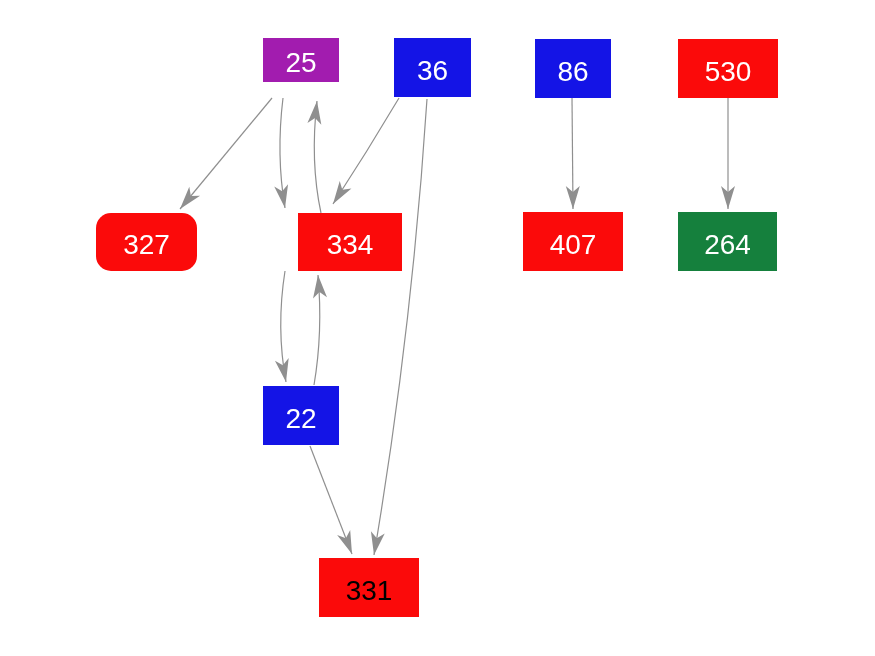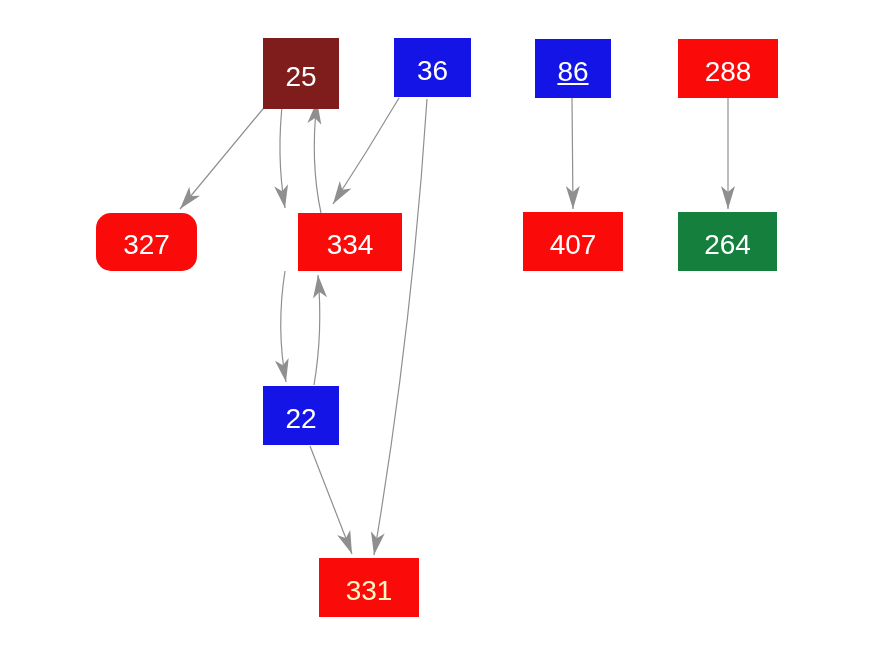--- a/index.html
+++ b/index.html
@@ -55,24 +55,24 @@
         <path class="edge" d="M399,98 Q367,152 333,204" stroke="#8f8f8f" marker-end="url(#arrowhead)"></path>
         <path class="edge" d="M427,99 Q412,330 374,555" stroke="#8f8f8f" marker-end="url(#arrowhead)"></path>
         <path class="edge" d="M572,98 L573,209" stroke="#8f8f8f" marker-end="url(#arrowhead)"></path>
         <path class="edge" d="M728,98 L728,209" stroke="#8f8f8f" marker-end="url(#arrowhead)"></path>
         <path class="edge" d="M285,271 Q276,328 286,382" stroke="#8f8f8f" marker-end="url(#arrowhead)"></path>
         <path class="edge" d="M314,385 Q323,332 318,275" stroke="#8f8f8f" marker-end="url(#arrowhead)"></path>
         <path class="edge" d="M310,446 L352,554" stroke="#8f8f8f" marker-end="url(#arrowhead)"></path>
       </g>
   </svg>
   <div>
-      <div class="node" style="left: 263px; top: 38px; width: 76px; height: 71px; background: #7f1d1d; color: rgb(255, 255, 255);">25</div>
+      <div class="node" style="left: 263px; top: 38px; width: 76px; height: 44px; background: #a21caf; color: rgb(255, 255, 255);">25</div>
       <div class="node" style="left: 394px; top: 38px; width: 77px; height: 59px; background: rgb(20, 20, 230); color: rgb(255, 255, 255);">36</div>
-      <div class="node" style="left: 535px; top: 39px; width: 76px; height: 59px; background: rgb(20, 20, 230); color: rgb(255, 255, 255); text-decoration: underline;">86</div>
-      <div class="node" style="left: 678px; top: 39px; width: 100px; height: 59px; background: rgb(251, 10, 10); color: rgb(255, 255, 255);">288</div>
+      <div class="node" style="left: 535px; top: 39px; width: 76px; height: 59px; background: rgb(20, 20, 230); color: rgb(255, 255, 255);">86</div>
+      <div class="node" style="left: 678px; top: 39px; width: 100px; height: 59px; background: rgb(251, 10, 10); color: rgb(255, 255, 255);">530</div>
       <div class="node" style="left: 96px; top: 213px; width: 101px; height: 58px; background: rgb(251, 10, 10); color: rgb(255, 255, 255); border-radius: 15px;">327</div>
       <div class="node" style="left: 251px; top: 213px; width: 104px; height: 58px; background: rgb(251, 10, 10); color: rgb(255, 255, 255); margin-left: 47px;">334</div>
       <div class="node" style="left: 523px; top: 212px; width: 100px; height: 59px; background: rgb(251, 10, 10); color: rgb(255, 255, 255);">407</div>
       <div class="node" style="left: 678px; top: 212px; width: 99px; height: 59px; background: #15803d; color: rgb(255, 255, 255);">264</div>
       <div class="node" style="left: 263px; top: 386px; width: 76px; height: 59px; background: rgb(20, 20, 230); color: rgb(255, 255, 255);">22</div>
-      <div class="node" style="left: 319px; top: 558px; width: 100px; height: 59px; background: rgb(251, 10, 10); color: #fef9c3;">331</div>
+      <div class="node" style="left: 319px; top: 558px; width: 100px; height: 59px; background: rgb(251, 10, 10); color: #000000;">331</div>
     </div>
 </div>
 
 </body></html>

